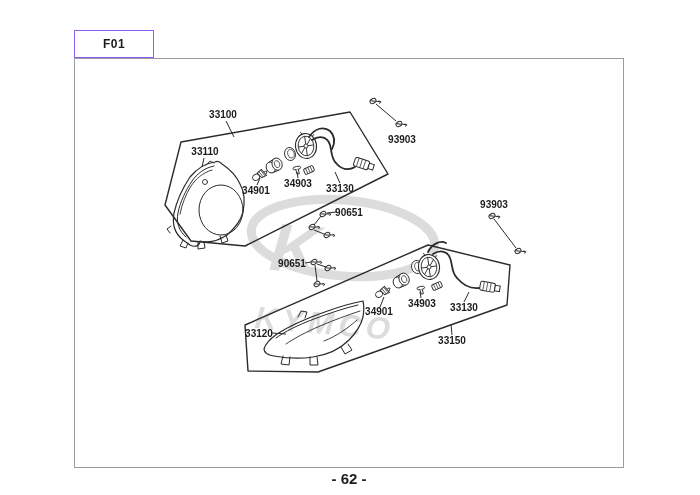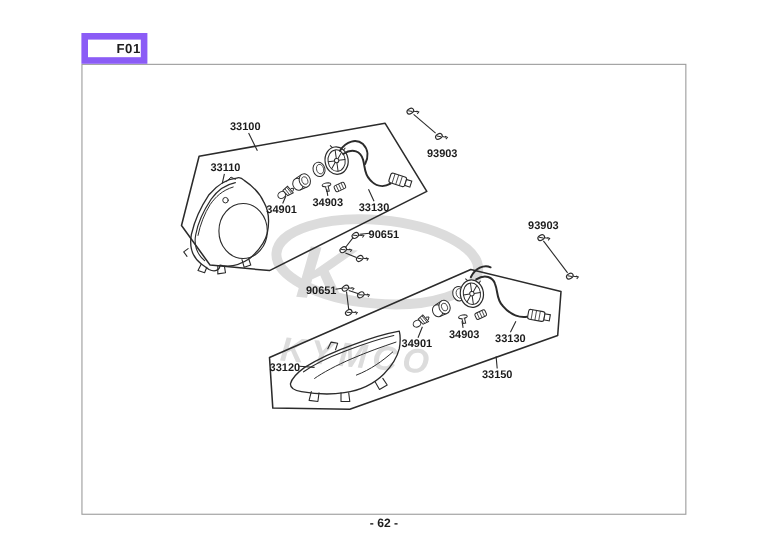--- a/index.html
+++ b/index.html
@@ -1,36 +1,36 @@
 <!DOCTYPE html>
 <html><head>
 <meta charset="utf-8">
 <style>
   html,body{margin:0;padding:0;background:#fff;}
   #page{
     position:relative;width:700px;height:495px;background:#ffffff;overflow:hidden;
     font-family:"Liberation Sans","DejaVu Sans",sans-serif;color:#1c1c1c;
   }
   #f01-box{
-    position:absolute;left:74px;top:30px;width:60px;height:28px;
-    border:6px solid #8b5cf6;box-sizing:border-box;background:#fff;
-    display:flex;align-items:center;justify-content:flex-end;
+    position:absolute;left:74px;top:30px;width:80px;height:28px;
+    border:1px solid #8b5cf6;box-sizing:border-box;background:#fff;
+    display:flex;align-items:center;justify-content:center;
     font-weight:bold;font-size:12px;letter-spacing:.5px;z-index:3;
   }
   #page-title{
     position:absolute;left:178px;top:30px;height:28px;line-height:28px;
     font-weight:bold;font-size:12.5px;letter-spacing:.3px;z-index:3;
   }
   #main-box{
     position:absolute;left:74px;top:58px;width:550px;height:410px;
     border:1px solid #9c9c9c;box-sizing:border-box;background:#fff;z-index:1;
   }
   #page-number{
     position:absolute;left:74px;top:470px;width:550px;text-align:center;
-    font-weight:bold;font-size:11px;z-index:3;
+    font-weight:bold;font-size:15px;z-index:3;
   }
   #diagram-svg{position:absolute;left:0;top:0;z-index:2;}
   .part-label{font-family:"Liberation Sans","DejaVu Sans",sans-serif;
     font-weight:bold;font-size:10px;fill:#1c1c1c;}
   .ln{stroke:#2b2b2b;stroke-width:1;fill:none;}
   .outline{stroke:#2b2b2b;stroke-width:1.4;fill:none;stroke-linejoin:round;}
   .draw{stroke:#2b2b2b;fill:none;stroke-linecap:round;stroke-linejoin:round;}
   .wm{fill:#dcdcdc;font-weight:bold;font-style:italic;
     font-family:"Liberation Sans","DejaVu Sans",sans-serif;}
 </style>

